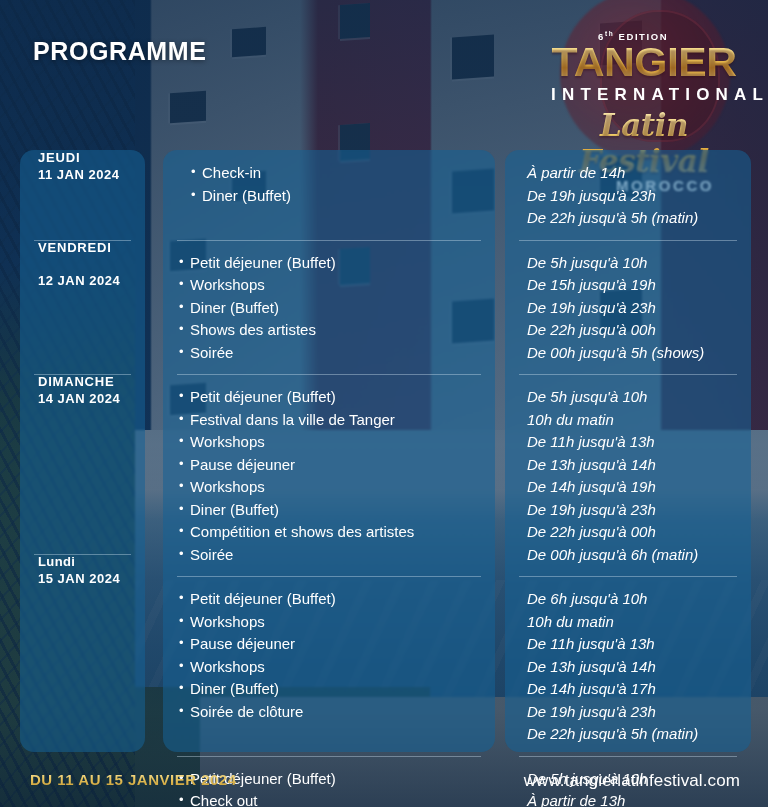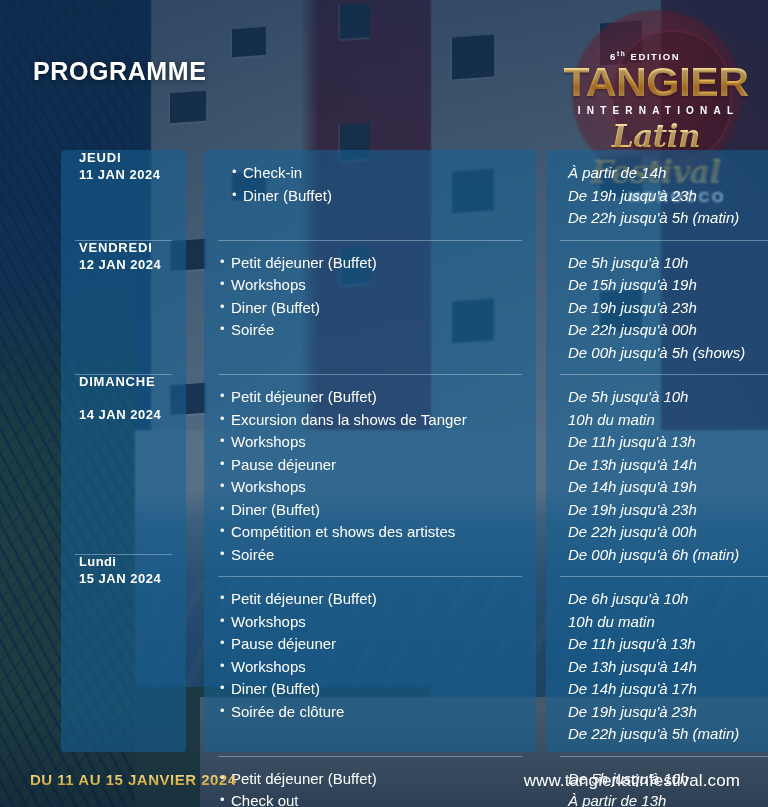--- a/index.html
+++ b/index.html
@@ -115,23 +115,22 @@
   .page {
     position: relative;
     z-index: 2;
     width: 768px;
     height: 807px;
   }
 
   
   .header {
     position: absolute;
-    left: 0; top: 0; right: 0;
+    left: 0; top: 0; right: 12px;
     height: 131px;
-    margin-top: 20px;
   }
 
   .title {
     position: absolute;
     left: 33px;
     top: 37px;
     color: #ffffff;
     font-size: 25px;
     font-weight: bold;
     line-height: 1.14;
@@ -191,21 +190,21 @@
     font-family: "Liberation Sans", sans-serif;
     background: linear-gradient(180deg, #fbe8a8 0%, #f0c95e 38%, #d79a2c 62%, #f3d784 100%);
     -webkit-background-clip: text;
     background-clip: text;
     color: transparent;
     text-shadow: 0 2px 2px rgba(50,12,20,.35);
     transform: scaleX(1.04);
   }
   .logo-international {
     color: #ffffff;
-    font-size: 10px;
+    font-size: 17px;
     font-weight: bold;
     letter-spacing: 6.2px;
     margin-top: 2px;
     margin-left: 5px;
   }
   .logo-latin {
     margin-top: 2px;
     font-size: 31px;
     font-style: italic;
     font-weight: bold;
@@ -235,23 +234,22 @@
     height: 604px;
   }
 
   .col-days,
   .col-activities,
   .col-times {
     position: absolute;
     top: 0;
     bottom: 2px;
     background: rgba(22,98,150,.56);
-    border-radius: 4px;
+    border-radius: 14px;
     backdrop-filter: blur(1px);
-    margin-left: 41px;
   }
   .col-days      { left: 20px;  width: 125px; }
   .col-activities{ left: 163px; width: 332px; }
   .col-times     { left: 505px; width: 246px; }
 
   .rows {
     position: absolute;
     inset: 0;
   }
 
@@ -402,50 +400,51 @@
   </div>
 
   <div class="schedule">
 
     <div class="col-days">
       <div class="rows" id="days-rows">
           <div class="row rowpad" style="height: 89.5px;">
             <div class="day-name">JEUDI</div>
             <div class="day-date">11 JAN 2024</div>
           </div>
-          <div class="row rowpad" style="height: 134.5px;">
+          <div class="row rowpad" style="height: 134.5px; gap: 16px;">
             <div class="day-name">VENDREDI</div>
             <div class="day-date">12 JAN 2024</div>
           </div>
-          <div class="row rowpad" style="height: 179.5px; gap: 16px;">
+          <div class="row rowpad" style="height: 179.5px;">
             <div class="day-name">DIMANCHE</div>
             <div class="day-date">14 JAN 2024</div>
           </div>
           <div class="row rowpad" style="height: 67px;">
             <div class="day-name normalcase">Lundi</div>
             <div class="day-date">15 JAN 2024</div>
           </div>
         </div>
     </div>
 
     <div class="col-activities">
       <div class="rows" id="activities-rows">
           <div class="row rowpad" style="height: 89.5px; padding-left: 28px;">
             <div class="act-item">Check-in</div>
             <div class="act-item">Diner (Buffet)</div>
           </div>
           <div class="row rowpad" style="height: 134.5px;">
             <div class="act-item">Petit déjeuner (Buffet)</div>
             <div class="act-item">Workshops</div>
             <div class="act-item">Diner (Buffet)</div>
+            <div class="act-item">Shows des artistes</div>
             <div class="act-item">Soirée</div>
           </div>
           <div class="row rowpad" style="height: 202px;">
             <div class="act-item">Petit déjeuner (Buffet)</div>
-            <div class="act-item">Excursion dans la shows de Tanger</div>
+            <div class="act-item">Festival dans la ville de Tanger</div>
             <div class="act-item">Workshops</div>
             <div class="act-item">Pause déjeuner</div>
             <div class="act-item">Workshops</div>
             <div class="act-item">Diner (Buffet)</div>
             <div class="act-item">Compétition et shows des artistes</div>
             <div class="act-item">Soirée</div>
           </div>
           <div class="row rowpad" style="height: 179.5px;">
             <div class="act-item">Petit déjeuner (Buffet)</div>
             <div class="act-item">Workshops</div>

